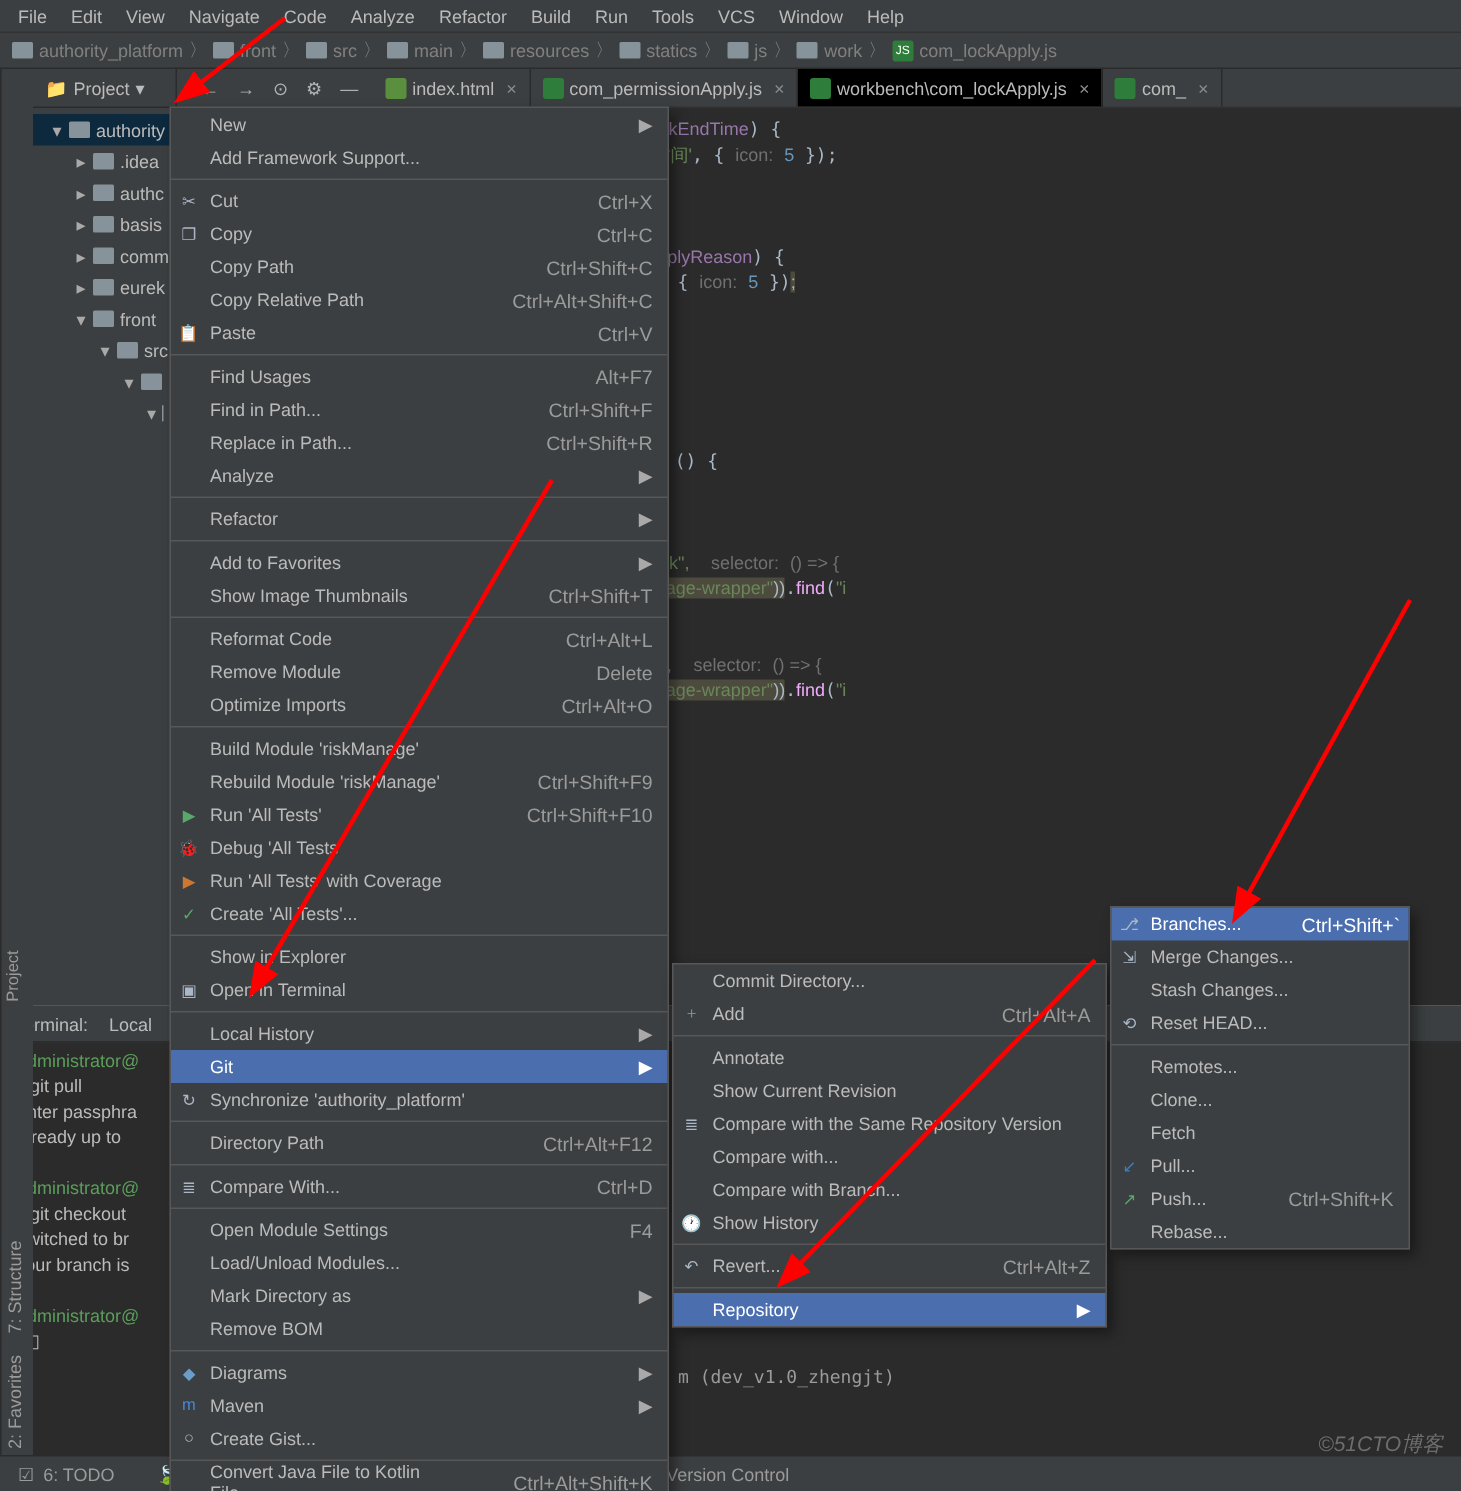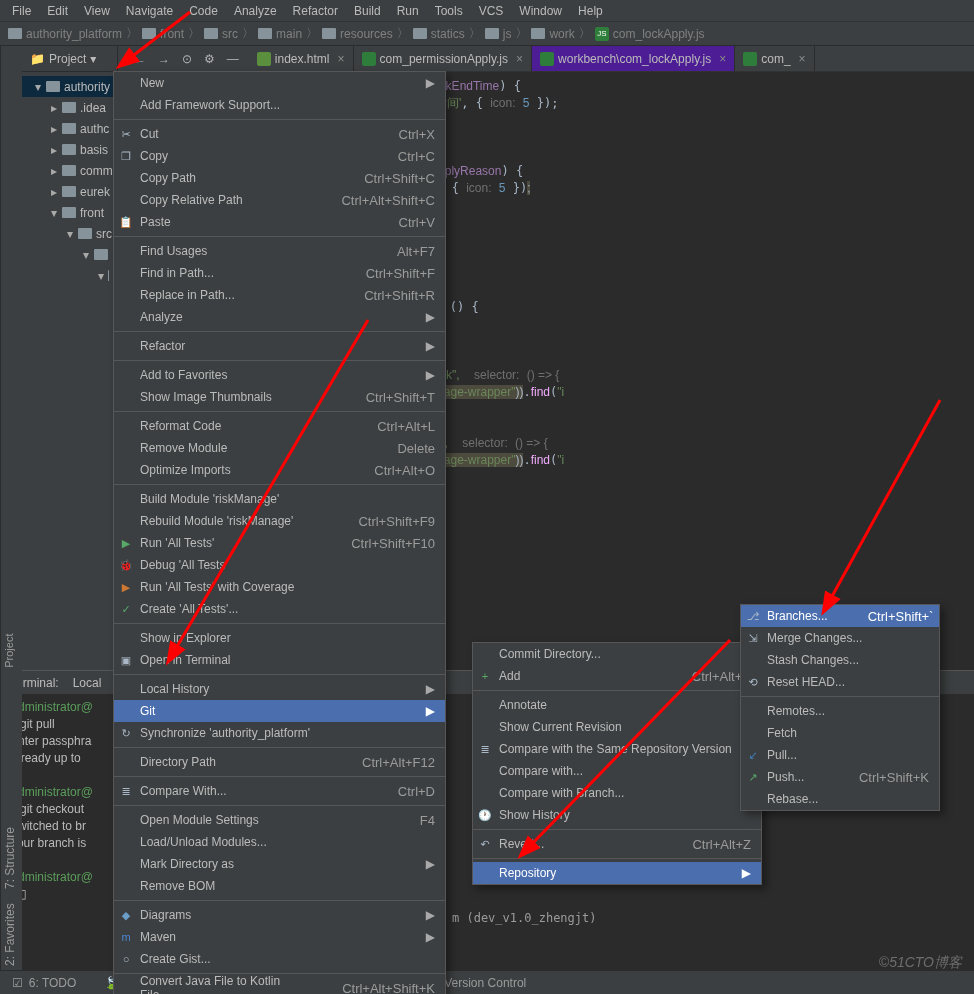--- a/index.html
+++ b/index.html
@@ -16,21 +16,21 @@
 .proj-header { height:26px; display:flex; align-items:center; padding:0 8px; gap:6px; border-bottom:1px solid #2b2b2b; }
 .proj-tree { padding:4px 0; font-size:12px; }
 .tree-row { display:flex; align-items:center; height:21px; padding:0 4px; gap:4px; }
 .tree-row.selected { background:#0d293e; }
 .arrow { width:8px; text-align:center; color:#a9a9a9; }
 .folder-ico { width:14px; height:11px; background:#87939a; border-radius:1px; }
 .editor-area { flex:1; background:#2b2b2b; display:flex; flex-direction:column; position:relative; }
 .tabs { height:26px; display:flex; align-items:center; background:#3c3f41; border-bottom:1px solid #323232; padding-left:6px; overflow:hidden; }
 .tool-icons { display:flex; gap:12px; padding:0 10px; color:#afb1b3; }
 .tab { display:flex; align-items:center; gap:4px; padding:0 8px; height:26px; border-right:1px solid #2b2b2b; }
-.tab.active { background:#4c1d95; }
+.tab.active { background:#000000; }
 .tab-icon-js { width:14px; height:14px; background:#2e7d3a; border-radius:2px; }
 .tab-icon-html { width:14px; height:14px; background:#5a8f3d; border-radius:2px; }
 .close-x { color:#8a8a8a; padding-left:4px; }
 .code { flex:1; padding:6px 10px 6px 14px; font-family:Consolas,monospace; font-size:12px; color:#a9b7c6; line-height:17px; white-space:pre; overflow:hidden; border-left:2px solid #555; }
 .c-kw { color:#cc7832; }
 .c-str { color:#6a8759; }
 .c-prop { color:#9876aa; }
 .c-warn { color:#bc3f3c; }
 .c-num { color:#6897bb; }
 .c-fn { color:#f0abfc; }
@@ -463,21 +463,21 @@
       <span class="ctx-icon" style="color:#a9b7c6">○</span>
       <span>Create Gist...</span>
     </div>
     <div class="ctx-sep"></div>
     <div class="ctx-item">
       <span>Convert Java File to Kotlin File</span>
       <span class="ctx-short">Ctrl+Alt+Shift+K</span>
     </div>
   </div>
 
-<div class="ctx-menu" style="left:472px; top:642px; width:290px;" id="ctx-git">
+<div class="ctx-menu" style="left:448px; top:642px; width:290px;" id="ctx-git">
     <div class="ctx-item">
       <span>Commit Directory...</span>
     </div>
     <div class="ctx-item">
       <span class="ctx-icon" style="color:#59a869">+</span>
       <span>Add</span>
       <span class="ctx-short">Ctrl+Alt+A</span>
     </div>
     <div class="ctx-sep"></div>
     <div class="ctx-item">
@@ -526,20 +526,23 @@
     <div class="ctx-item">
       <span>Stash Changes...</span>
     </div>
     <div class="ctx-item">
       <span class="ctx-icon" style="color:#a9b7c6">⟲</span>
       <span>Reset HEAD...</span>
     </div>
     <div class="ctx-sep"></div>
     <div class="ctx-item">
       <span>Remotes...</span>
+    </div>
+    <div class="ctx-item">
+      <span>Clone...</span>
     </div>
     <div class="ctx-item">
       <span>Fetch</span>
     </div>
     <div class="ctx-item">
       <span class="ctx-icon" style="color:#3d7fbc">↙</span>
       <span>Pull...</span>
     </div>
     <div class="ctx-item">
       <span class="ctx-icon" style="color:#59a869">↗</span>

